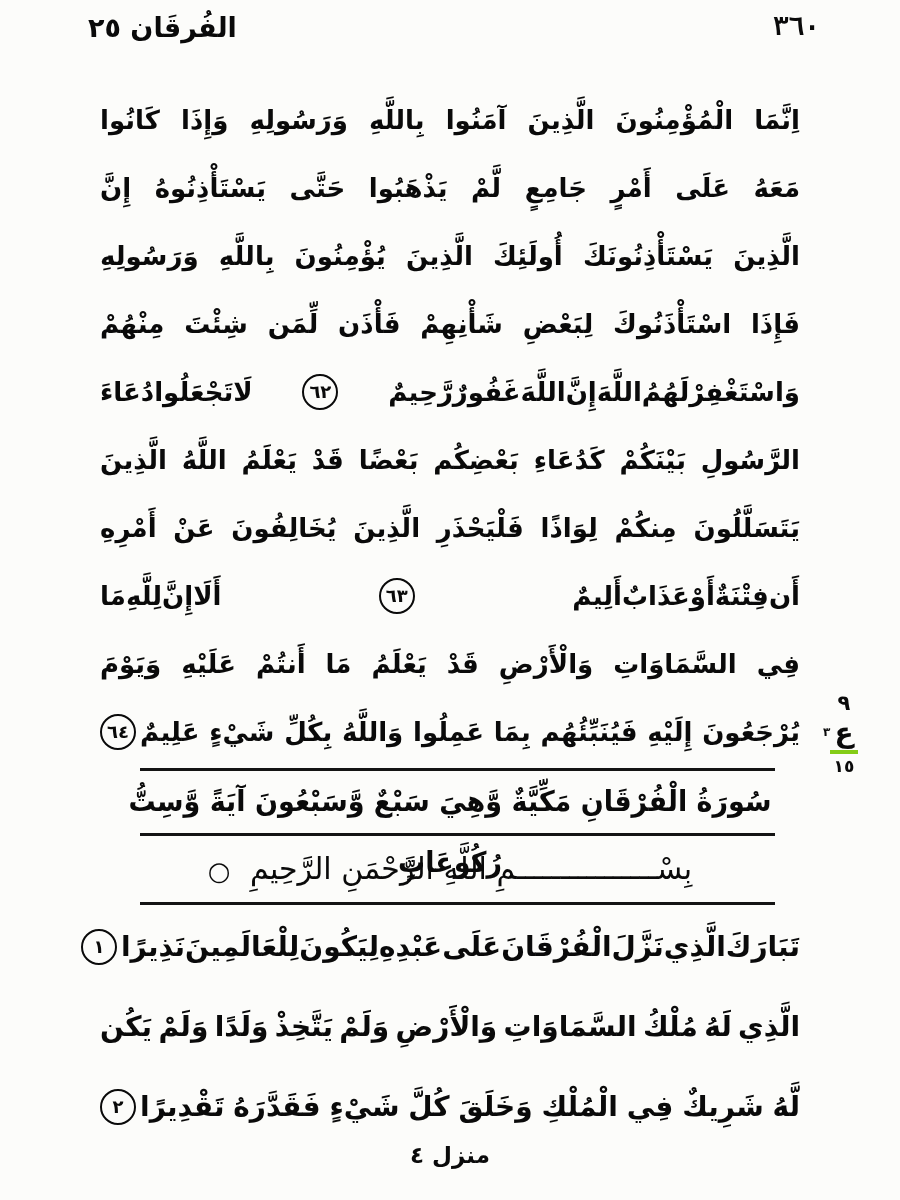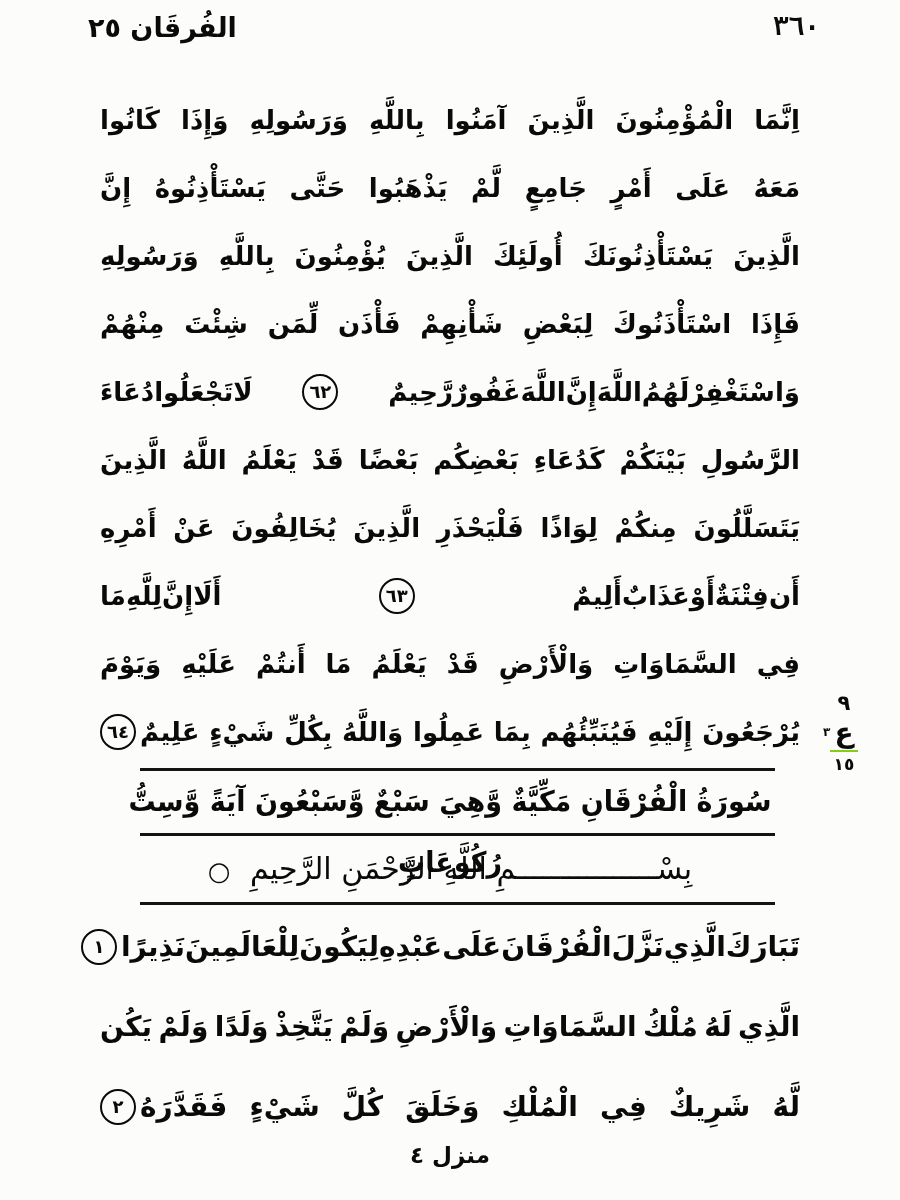--- a/index.html
+++ b/index.html
@@ -84,21 +84,21 @@
   
   .margin-marks{
     position:absolute;top:690px;right:34px;width:44px;
     text-align:center;font-weight:bold;direction:rtl;
   }
   .margin-marks .num-top{font-size:21px;line-height:26px;}
   .margin-marks .ain-wrap{font-size:28px;line-height:34px;position:relative;}
   .margin-marks .ain-small{
     position:absolute;left:1px;top:10px;font-size:12px;line-height:1;
   }
-  .margin-marks .num-bottom{font-size:17px;line-height:22px;border-top:2px solid #84cc16;display:inline-block;padding:1px 4px 0;}
+  .margin-marks .num-bottom{font-size:17px;line-height:22px;border-top:4px solid #84cc16;display:inline-block;padding:1px 4px 0;}
 
   
   .page-footer{
     position:absolute;top:1142px;left:0;width:100%;
     text-align:center;font-weight:bold;font-size:23px;
   }
 </style>
 </head>
 <body>
 
@@ -289,20 +289,21 @@
     <div class="qline furqan">
       <span class="seg">
           <span class="w">لَّهُ</span>
           <span class="w">شَرِيكٌ</span>
           <span class="w">فِي</span>
           <span class="w">الْمُلْكِ</span>
           <span class="w">وَخَلَقَ</span>
           <span class="w">كُلَّ</span>
           <span class="w">شَيْءٍ</span>
           <span class="w">فَقَدَّرَهُ</span>
+          <span class="w">تَقْدِيرًا</span>
         </span>
       <span class="ayah-medallion">٢</span>
     </div>
 
   </div>
 
   <div class="margin-marks">
     <div class="num-top">٩</div>
     <div class="ain-wrap">
       <span>ع</span>

